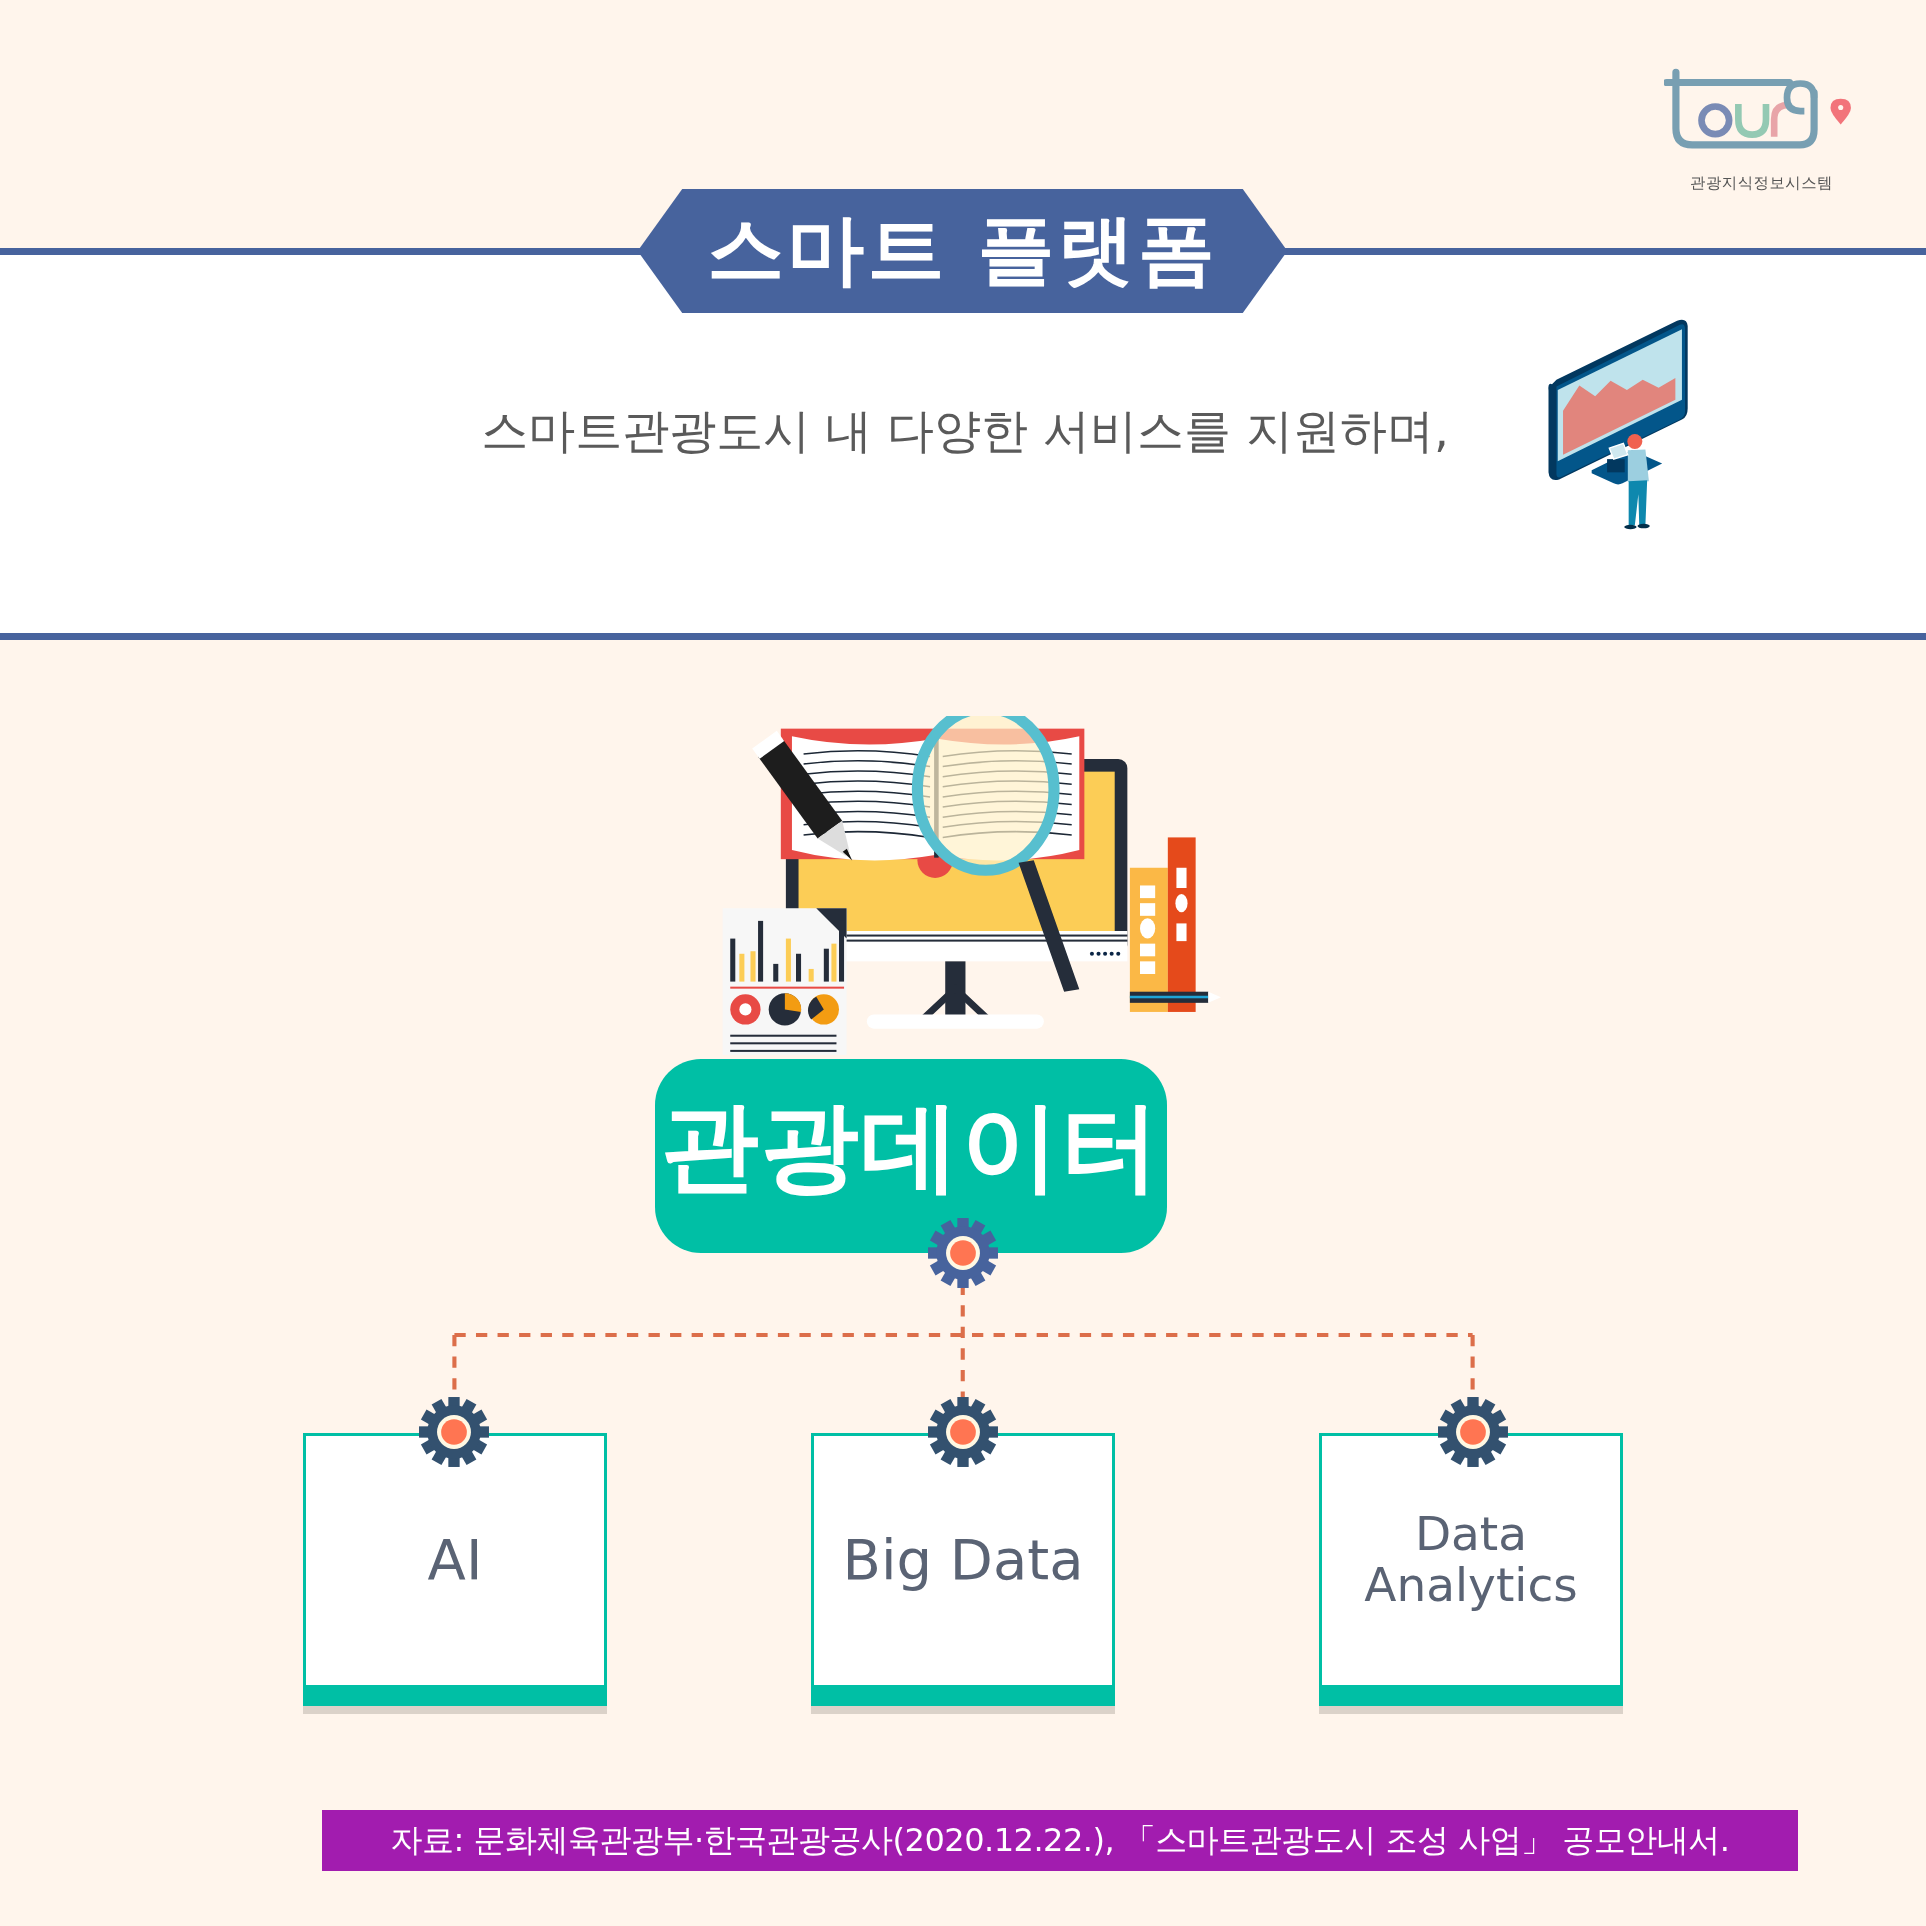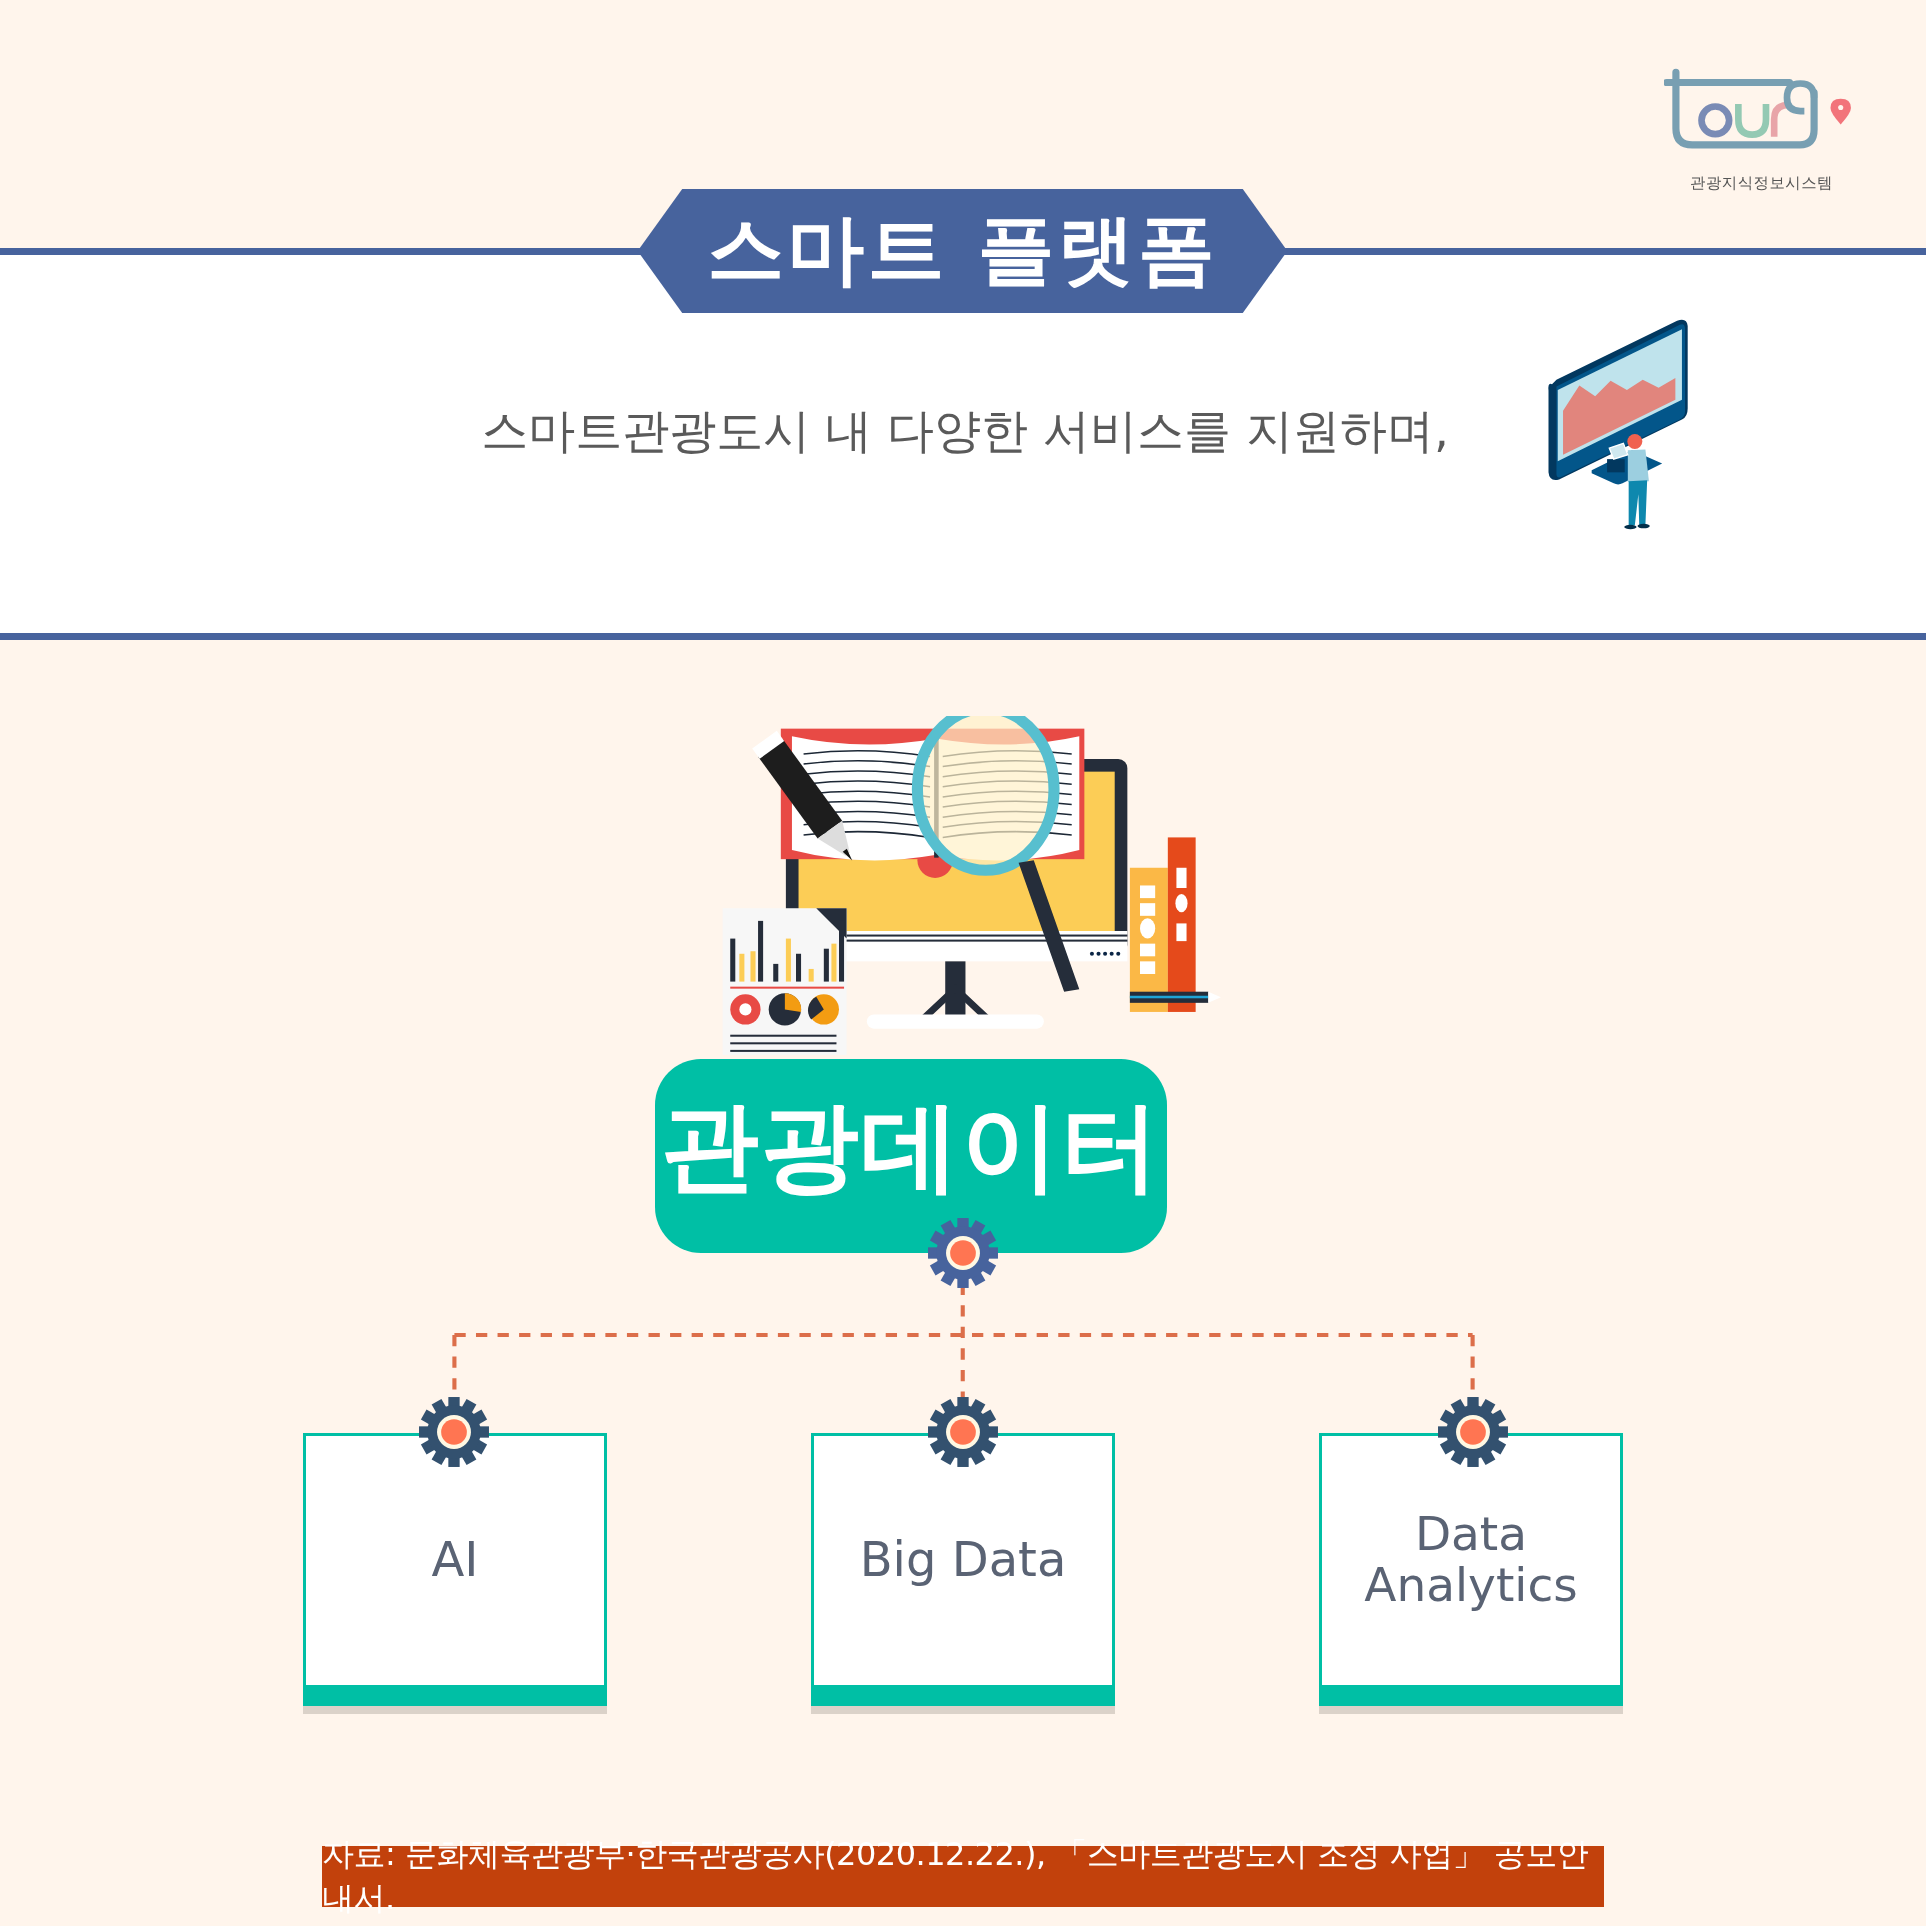--- a/index.html
+++ b/index.html
@@ -43,26 +43,26 @@
 
   .gear { width: 72px; height: 72px; }
 
   .card { width: 304px; height: 288px; }
   .card-inner { position: absolute; left: 0; top: 0; width: 304px; height: 267px;
     background: #fff; border: 3.6px solid #00bfa5; box-sizing: border-box; }
   .card-foot { position: absolute; left: 0; top: 252px; width: 304px; height: 21.6px; background: #00bfa5; }
   .card-shadow { position: absolute; left: 0; top: 273px; width: 304px; height: 8.2px; background: #dbd2c9; }
   .card-label { position: absolute; left: 0; top: 0; width: 304px; height: 252px;
     display: flex; align-items: center; justify-content: center; text-align: center;
-    font-size: 48px; line-height: 55px; color: #5a6374; font-family: "DejaVu Sans", sans-serif; }
+    font-size: 56px; line-height: 55px; color: #5a6374; font-family: "DejaVu Sans", sans-serif; }
   .card-label.small { font-size: 47px; line-height: 51px; }
 
-  .footer { left: 322px; top: 1810px; width: 1282px; height: 61px; background: #c2410c;
+  .footer { left: 322px; top: 1810px; width: 1476px; height: 61px; background: #a21caf;
     display: flex; align-items: center; justify-content: center;
-    color: #fff; font-size: 32px; letter-spacing: -0.5px; margin-top: 36px; }
+    color: #fff; font-size: 32px; letter-spacing: -0.5px; }
 </style>
 </head>
 <body>
 
 <div class="abs logo">
   <svg width="205" height="87" viewBox="0 0 400 170">
 
     <path d="M23 20 L23 130 Q23 162 55 162 L265 162 Q293 162 293 132 L293 60" fill="none" stroke="#789fb2" stroke-width="14" stroke-linecap="round"></path>
     <line x1="5" y1="40" x2="245" y2="40" stroke="#789fb2" stroke-width="14" stroke-linecap="round"></line>
 

